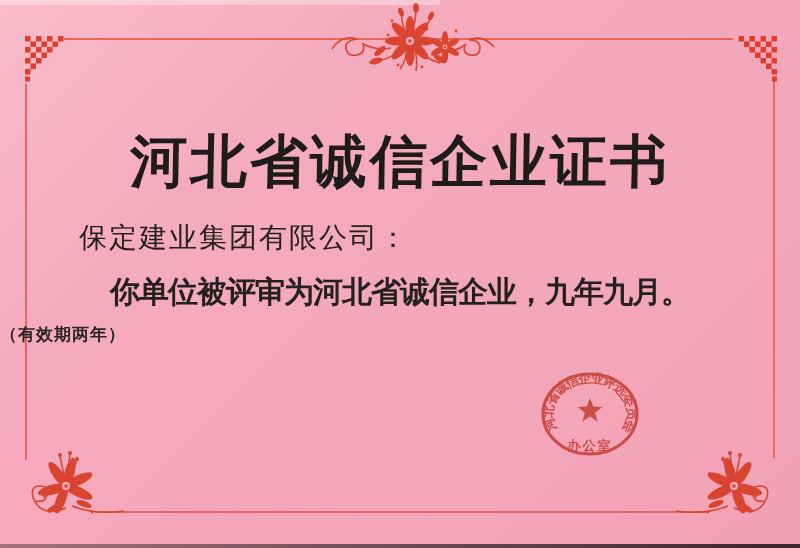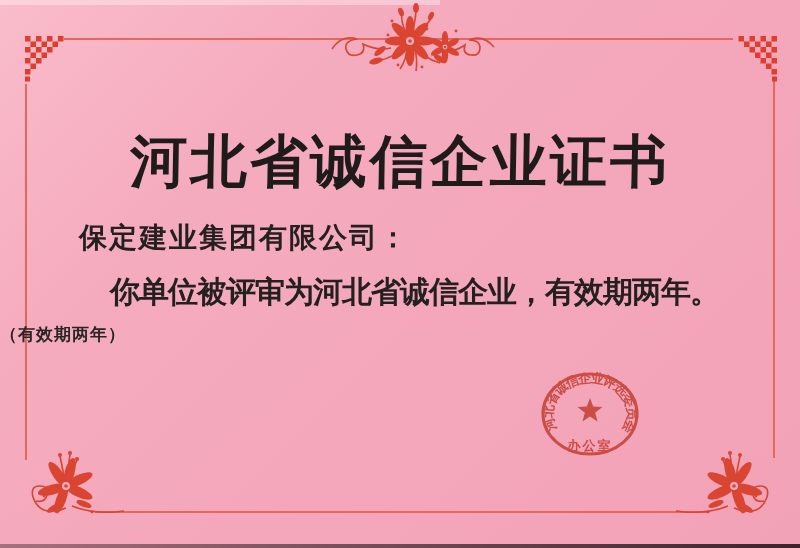--- a/index.html
+++ b/index.html
@@ -16,21 +16,21 @@
   .orn{position:absolute;z-index:2;}
   .checker-tl{left:25px;top:36px;}
   .checker-tr{left:737px;top:36px;transform:scaleX(-1);}
   .bouquet{left:328px;top:1px;}
   .lily-bl{left:14px;top:448px;}
   .lily-br{left:666px;top:448px;transform:scaleX(-1);}
   
   .title{position:absolute;left:0;right:0;top:124px;text-align:center;
          font-size:57px;font-weight:900;color:#1f1b1b;letter-spacing:3px;
          transform:skewX(-1deg);z-index:3;}
-  .recipient{position:absolute;left:79px;top:219px;font-size:28px;font-weight:700;
+  .recipient{position:absolute;left:79px;top:219px;font-size:28px;font-weight:400;
          color:#242020;letter-spacing:2px;z-index:3;}
   .body-line{position:absolute;left:110px;top:272px;font-size:30px;font-weight:600;
          color:#242020;letter-spacing:-1px;z-index:3;}
   .validity{position:absolute;left:0;right:0;top:323px;text-align:left;
          font-size:17px;font-weight:700;color:#2a2424;letter-spacing:1px;z-index:3;}
   .seal{position:absolute;left:525px;top:362px;z-index:3;opacity:.92;}
   .seal-arc{font-size:13px;font-weight:700;fill:#c8463a;letter-spacing:.5px;}
   .seal-office{font-size:13px;font-weight:700;fill:#c8463a;letter-spacing:2px;text-anchor:middle;}
   .date{position:absolute;left:522px;top:412px;font-size:20px;font-weight:600;
         color:#141212;letter-spacing:-2px;z-index:4;white-space:nowrap;}
@@ -187,21 +187,21 @@
         <circle cx="52" cy="38" r="1.8"></circle>
       <ellipse cx="40" cy="60" rx="3" ry="8" transform="rotate(60 40 60)"></ellipse>
       <ellipse cx="70" cy="56" rx="3" ry="8" transform="rotate(-70 70 56)"></ellipse>
       <circle cx="30" cy="48" r="1.4"></circle>
         <circle cx="78" cy="64" r="1.4"></circle>
     </g>
   </svg>
 
   <div class="title">河北省诚信企业证书</div>
   <div class="recipient">保定建业集团有限公司：</div>
-  <div class="body-line">你单位被评审为河北省诚信企业，有效期两年。</div>
+  <div class="body-line">你单位被评审为河北省诚信企业，九年九月。</div>
   <div class="validity">（有效期两年）</div>
 
   <svg class="seal" width="130" height="110" viewBox="0 0 130 110">
     <ellipse cx="65" cy="52" rx="47" ry="40" fill="none" stroke="#c8463a" stroke-width="3"></ellipse>
     <path id="sealArc" d="M 31.9 66.8 A 37.5 31.5 0 1 1 98.1 66.8" fill="none"></path>
     <text class="seal-arc">
       <textPath href="#sealArc" startOffset="0" textLength="142" lengthAdjust="spacing">河北省诚信企业评选委员会</textPath>
     </text>
     <polygon fill="#c8463a" points="65,36 68.2,44.6 77.4,45.0 70.1,50.7 72.6,59.5 65,54.4 57.4,59.5 59.9,50.7 52.6,45.0 61.8,44.6"></polygon>
     <text class="seal-office" x="65" y="88">办公室</text>

